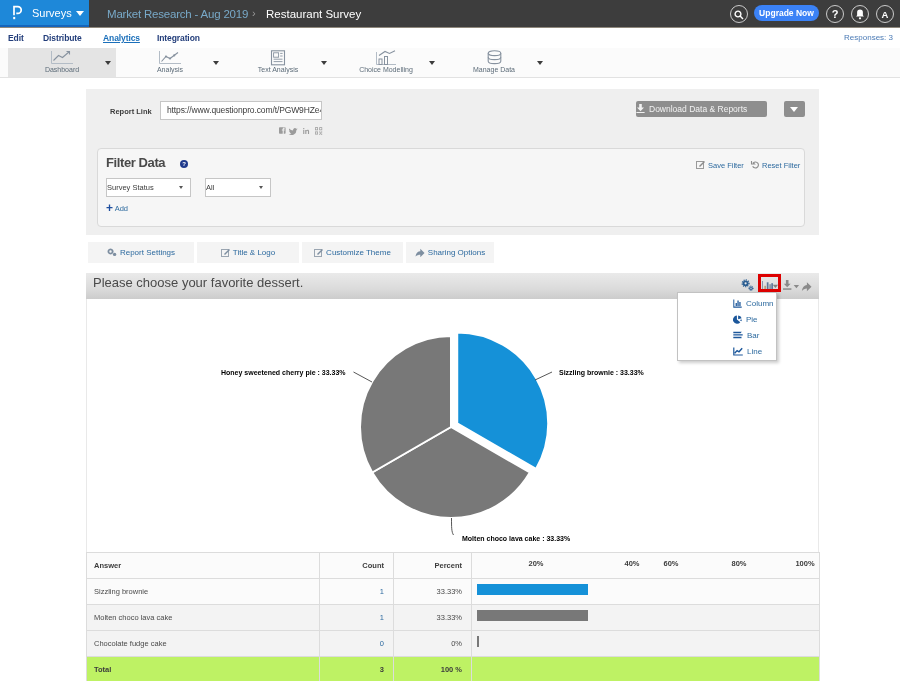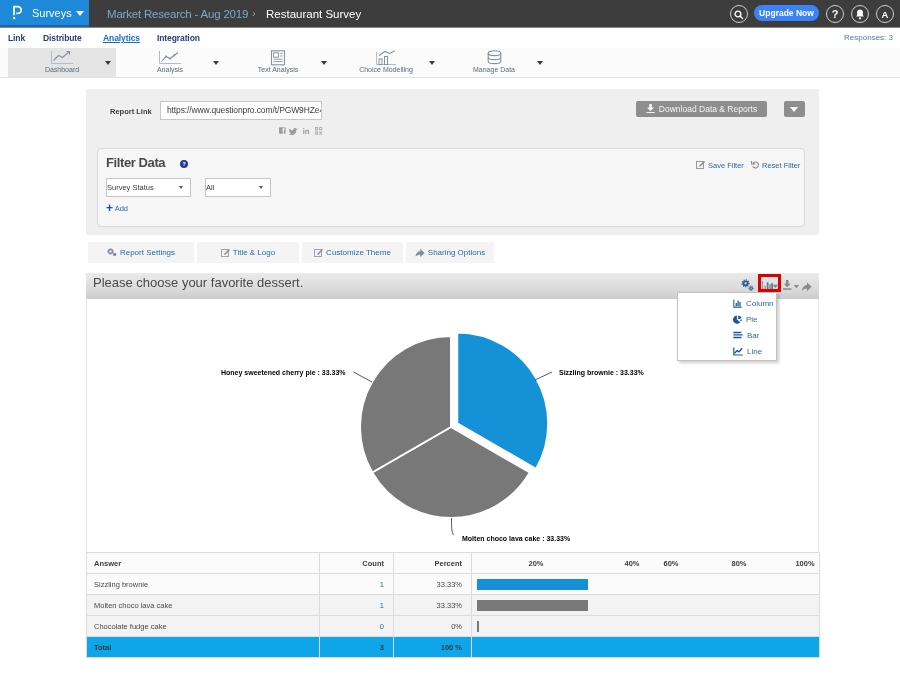--- a/index.html
+++ b/index.html
@@ -30,21 +30,21 @@
 #tabstrip .tab .lbl { position:absolute; width:100%; top:18px; font-size:7px; color:#5c6b78; }
 #tabstrip .tab .ic { position:absolute; width:100%; top:2px; }
 #tabstrip .tcar { position:absolute; top:13px; width:0; height:0; border-left:3.5px solid transparent; border-right:3.5px solid transparent; border-top:4px solid #3c3c3c; }
 #tab-dash { position:absolute; left:8px; top:0; width:108px; height:29px; background:#e4e4e4; }
 
 
 #band { position:absolute; left:86px; top:89px; width:733px; height:146px; background:#efefef; }
 #rl-label { position:absolute; left:110px; top:107px; font-size:7.5px; font-weight:bold; color:#3c3c3c; }
 #rl-input { position:absolute; left:160px; top:101px; width:162px; height:19px; background:#fff; border:1px solid #c6c6c6; font-size:8.5px; letter-spacing:-0.12px; color:#3c3c3c; line-height:17px; padding-left:6px; overflow:hidden; white-space:nowrap; }
 #social { position:absolute; left:279px; top:121px; }
-#dlbtn { position:absolute; left:636px; top:101px; width:131px; height:16px; background:#8e8e8e; border-radius:2px; color:#f2f2f2; font-size:8.5px; text-align:center; line-height:16px; }
+#dlbtn { position:absolute; left:636px; top:101px; width:131px; height:16px; background:#8e8e8e; border-radius:2px; color:#f2f2f2; font-size:8.5px; line-height:16px; }
 #dlcar { position:absolute; left:784px; top:101px; width:21px; height:16px; background:#8e8e8e; border-radius:2px; }
 #dlcar:after { content:""; position:absolute; left:6px; top:6px; border-left:4px solid transparent; border-right:4px solid transparent; border-top:5px solid #fff; }
 
 #fpanel { position:absolute; left:97px; top:148px; width:708px; height:79px; background:#f6f6f6; border:1px solid #d9d9d9; border-radius:4px; }
 #ftitle { position:absolute; left:8px; top:6px; letter-spacing:-0.4px; font-size:13px; font-weight:bold; color:#4a4a4a; }
 #fq { position:absolute; left:82px; top:11px; width:8px; height:8px; background:#1f3a8c; border-radius:50%; color:#fff; font-size:6px; font-weight:bold; text-align:center; line-height:8px; }
 .flink { position:absolute; top:11px; font-size:7.5px; color:#2d6a9f; white-space:nowrap; }
 .fsel { position:absolute; top:29px; height:19px; background:#fff; border:1px solid #c6c6c6; font-size:7.5px; color:#3c3c3c; line-height:17px; }
 .fsel .scar { position:absolute; top:7px; width:0; height:0; border-left:2.5px solid transparent; border-right:2.5px solid transparent; border-top:3.5px solid #555; }
 #fadd { position:absolute; left:8px; top:52px; font-size:7.5px; color:#2d6a9f; }
@@ -59,29 +59,29 @@
 #ptitle { position:absolute; left:7px; top:2px; font-size:13px; color:#4a4a4a; }
 #redbox { position:absolute; left:758px; top:274px; width:23px; height:18px; border:3px solid #dd0000; }
 
 
 #menu { position:absolute; left:677px; top:292px; width:100px; height:69px; background:#fff; border:1px solid #c2c2c2; box-shadow:2px 2px 3px rgba(0,0,0,0.2); }
 #menu .mi { position:absolute; left:11px; font-size:8px; color:#2d6a9f;padding-left:44px; }
 #menu .mi svg { vertical-align:-2px; margin-right:4px; }
 
 
 #tbl { position:absolute; left:86px; top:552px; width:733px; border-collapse:collapse; font-size:7.5px; table-layout:fixed; }
-#tbl td { border:1px solid #dcdcdc; height:21px; padding:0 9px; color:#4a4a4a; }
+#tbl td { border:1px solid #dcdcdc; height:21px; padding:8px 9px; color:#4a4a4a; }
 #tbl tr.hdr td { font-weight:bold; color:#3c3c3c; background:#fbfbfb; }
 #tbl td.c1 { width:233px; padding:0 7px;}
 #tbl td.c2 { width:74px; text-align:right; }
 #tbl td.c3 { width:78px; text-align:right; }
 #tbl td.c4 { width:348px; position:relative; padding:0; }
 #tbl tr.odd td { background:#fbfbfb; }
 #tbl tr.even td { background:#f3f3f3; }
-#tbl tr.tot td { background:#0ea5e9; font-weight:bold; color:#3c3c3c; }
+#tbl tr.tot td { background:#bef264; font-weight:bold; color:#3c3c3c; }
 .cbar { position:absolute; left:5px; top:5px; height:11px; }
 #tbl td.cnt { color:#2d6a9f; }
 .sc { position:absolute; top:6px; font-size:7.5px; font-weight:bold; color:#3c3c3c; transform:translateX(-50%); }
 </style>
 </head>
 <body>
 <div id="page">
 
   <div id="topbar">
     <div id="logo">
@@ -106,21 +106,21 @@
     <div class="circ" style="left:851px;">
       <svg width="10" height="11" viewBox="0 0 11 13" style="margin-top:2px;">
           <path d="M5.5 0.5 a3.4 3.4 0 0 1 3.4 3.4 v3.4 l1.2 1.6 h-9.2 l1.2 -1.6 v-3.4 a3.4 3.4 0 0 1 3.4 -3.4 z" fill="#fff"></path>
           <circle cx="5.5" cy="11" r="1.3" fill="#fff"></circle>
         </svg>
     </div>
     <div class="circ" style="left:876px; font-size:9.5px; font-weight:bold; line-height:17px;">A</div>
   </div>
 
   <div id="nav">
-    <a style="left:8px;">Link</a>
+    <a style="left:8px;">Edit</a>
     <a style="left:43px;">Distribute</a>
     <a class="active" style="left:103px;">Analytics</a>
     <a style="left:157px;">Integration</a>
     <span id="resp">Responses: 3</span>
   </div>
 
   <div id="tabstrip">
     <div id="tab-dash"></div>
     <div class="tab" style="left:15px;">
       <div class="ic"><svg width="24" height="15" viewBox="0 0 24 15">

